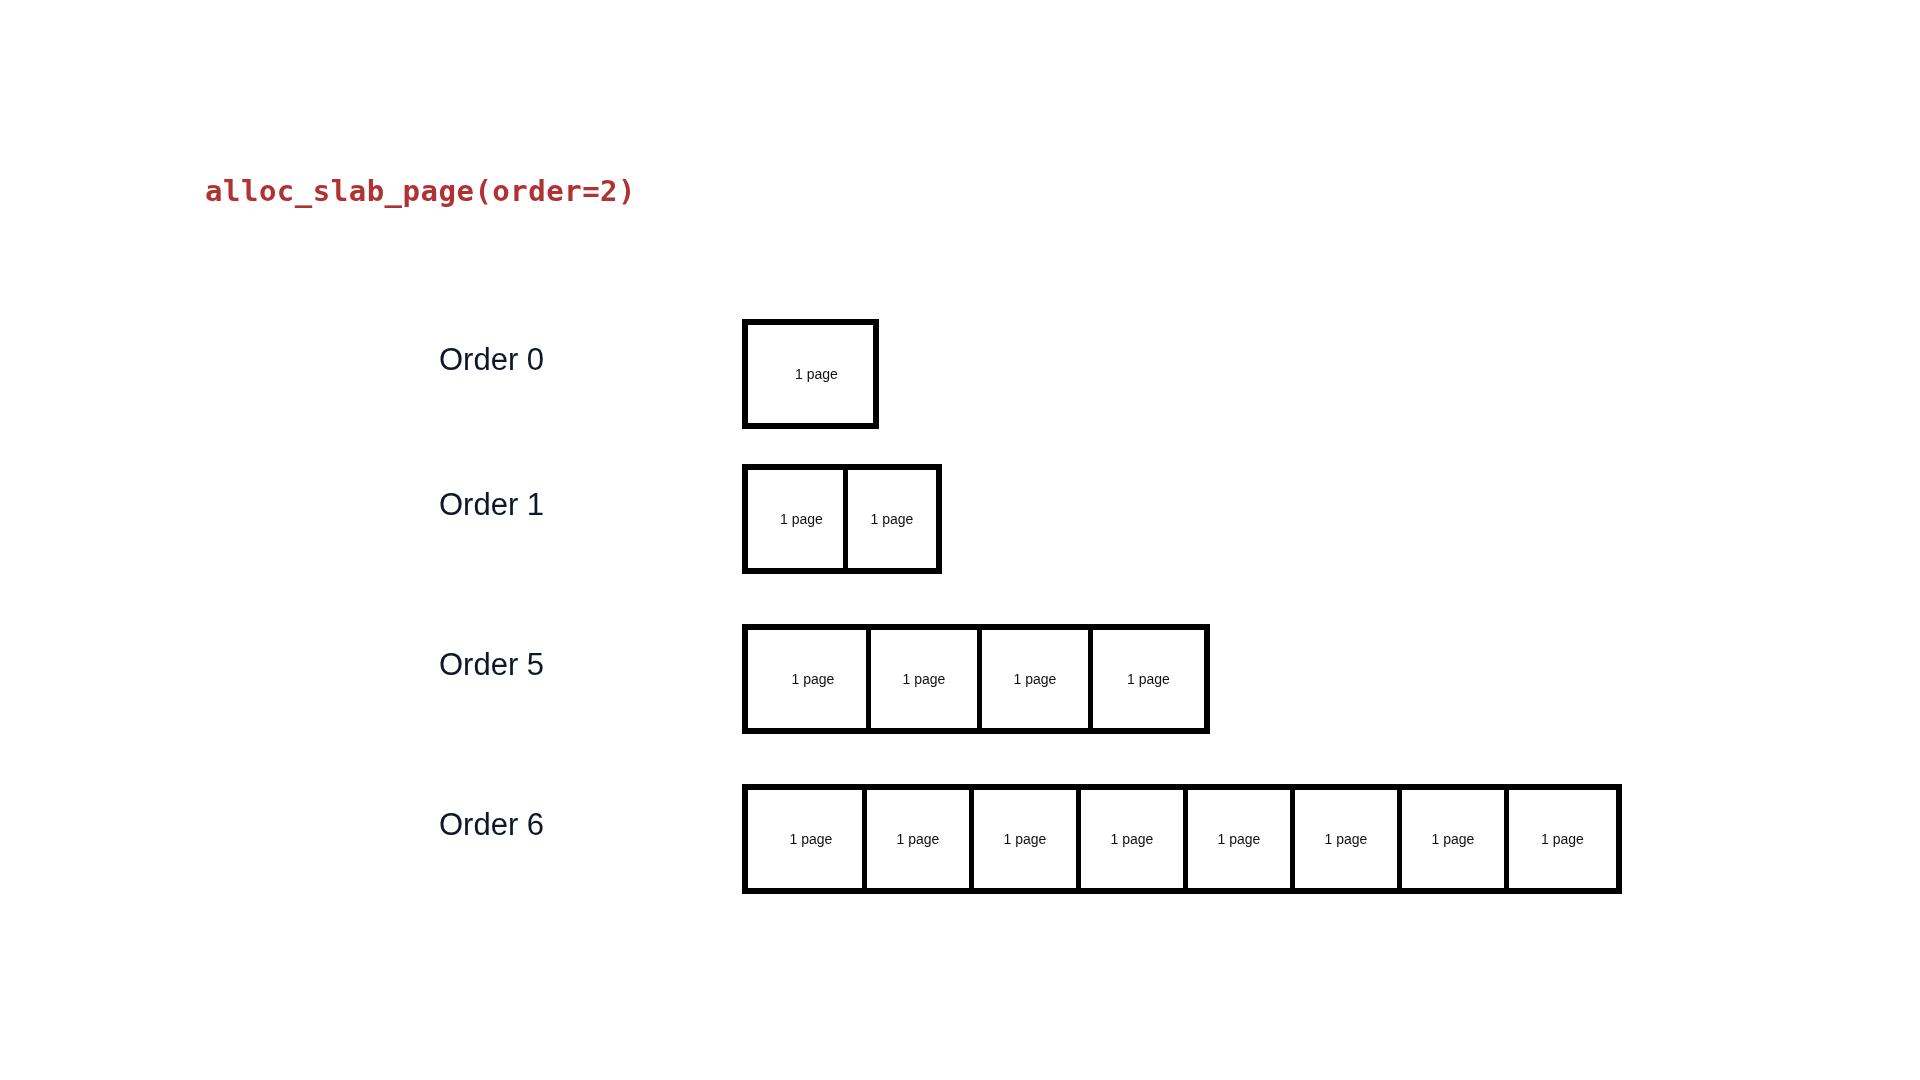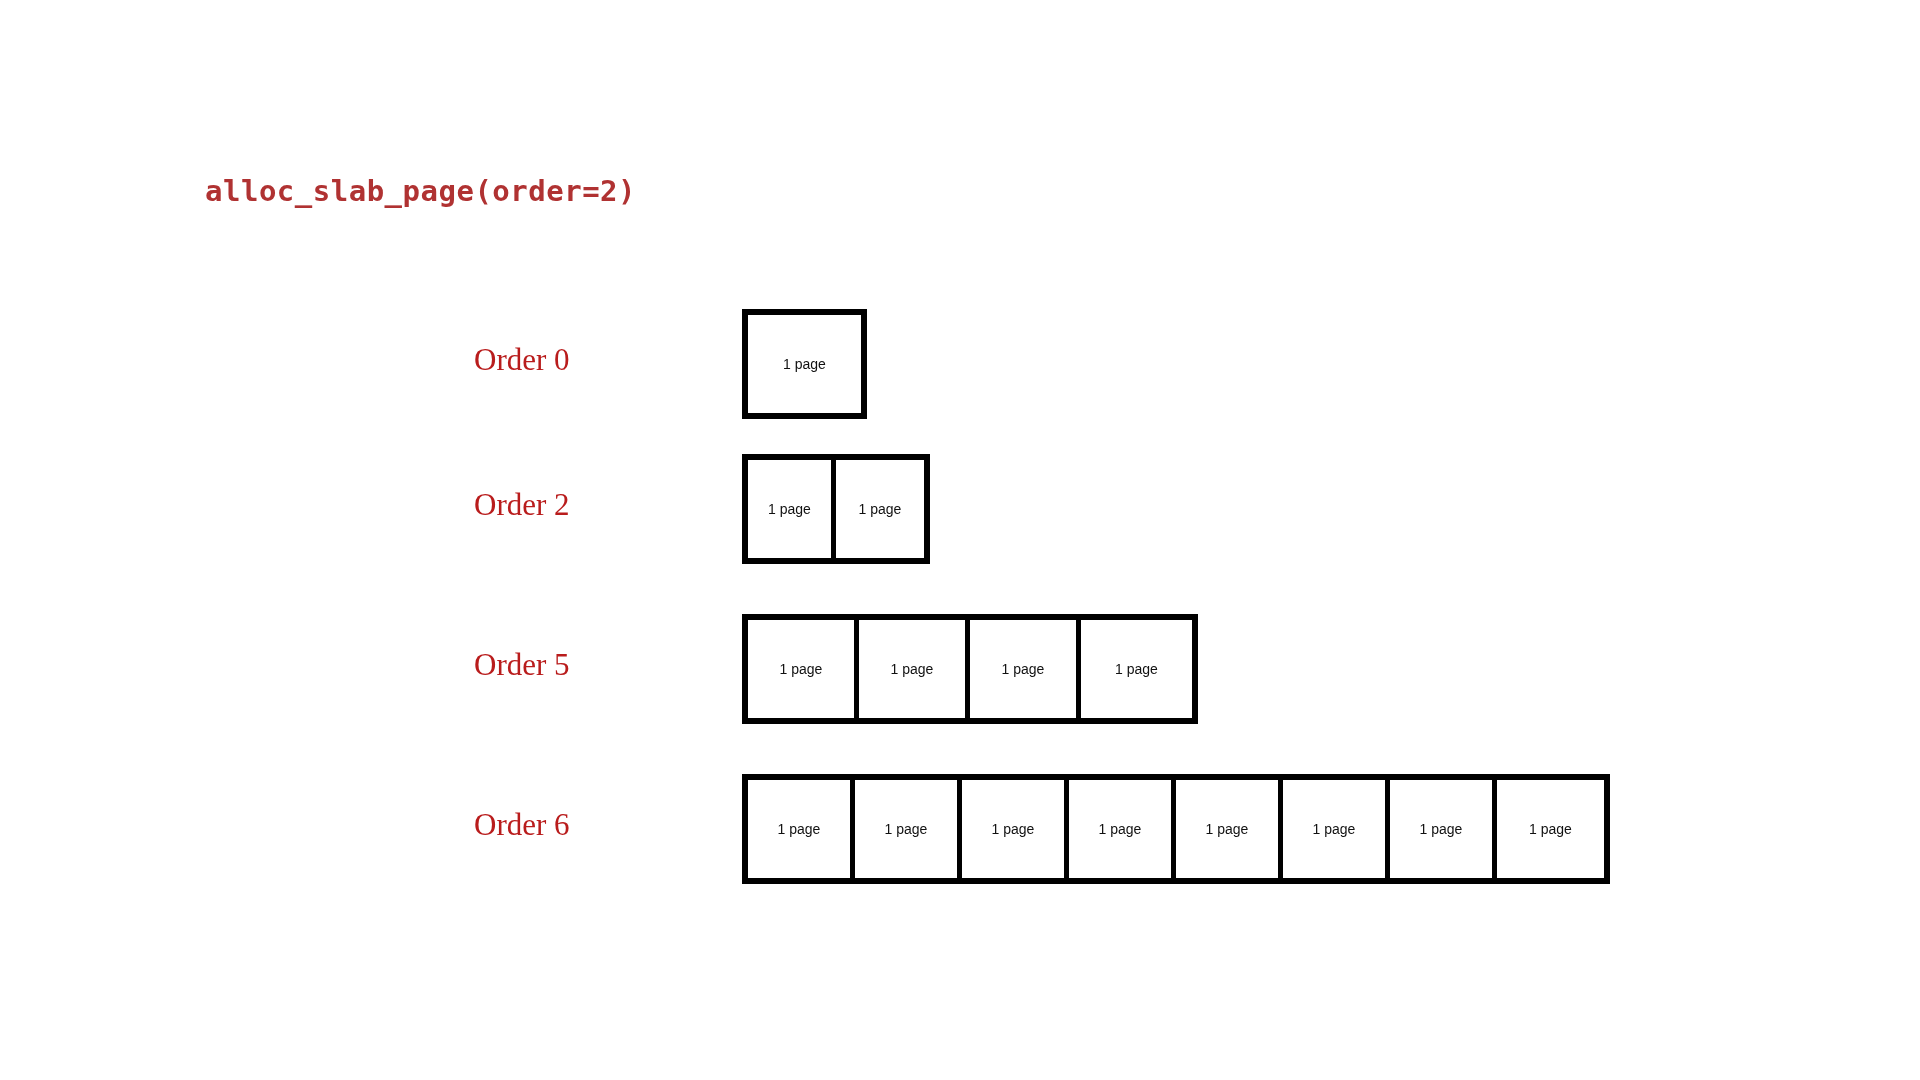--- a/index.html
+++ b/index.html
@@ -31,40 +31,41 @@
   }
 
   
   .order-row {
     position: absolute;
     left: 0;
     height: 112px;
   }
   .order-label {
     position: absolute;
-    left: 474px;
+    left: 439px;
     top: 50%;
     transform: translateY(-50%);
-    font-family: Liberation Serif, serif;
+    font-family: Liberation Sans, sans-serif;
     font-size: 31px;
     font-weight: 400;
-    color: #b91c1c;
+    color: #0f172a;
     white-space: nowrap;
     line-height: 1;
   }
   .page-strip {
     position: absolute;
     left: 742px;
-    top: 6px;
+    top: 16px;
     display: flex;
     flex-direction: row;
     height: 110px;
     border: 6px solid #000000;
     box-sizing: border-box;
     background: #ffffff;
+    padding-left: 12px;
   }
   .page-cell {
     position: relative;
     box-sizing: border-box;
     display: flex;
     align-items: center;
     justify-content: center;
     background: #ffffff;
     border-right: 5px solid #000000;
     height: 100%;
@@ -98,21 +99,21 @@
   <div class="order-row" id="order-row-0">
     <div class="order-label">Order 0</div>
     <div class="page-strip">
         <div class="page-cell" style="width: 113px;">
           <span class="page-cell-label">1 page</span>
         </div>
       </div>
   </div>
 
   <div class="order-row" id="order-row-1">
-    <div class="order-label">Order 2</div>
+    <div class="order-label">Order 1</div>
     <div class="page-strip">
         <div class="page-cell" style="width: 88px;">
           <span class="page-cell-label">1 page</span>
         </div>
         <div class="page-cell" style="width: 88px;">
           <span class="page-cell-label">1 page</span>
         </div>
       </div>
   </div>
 

